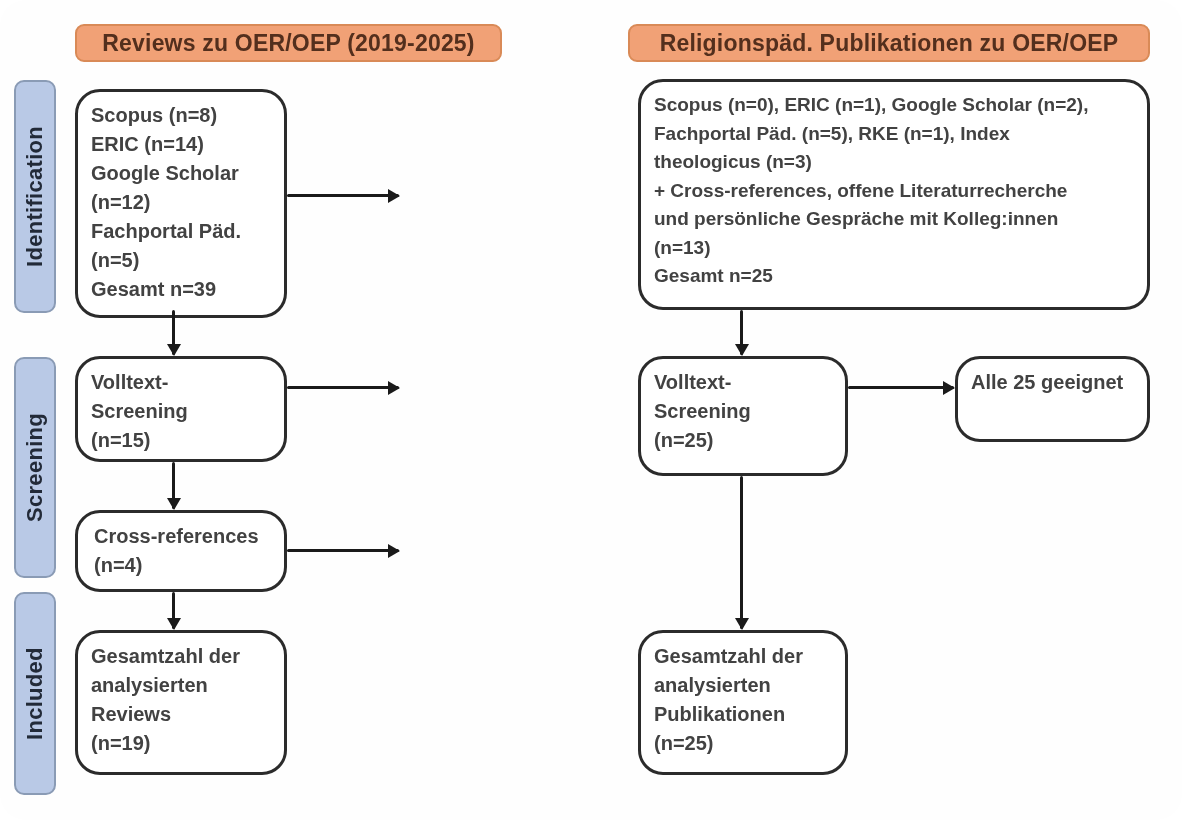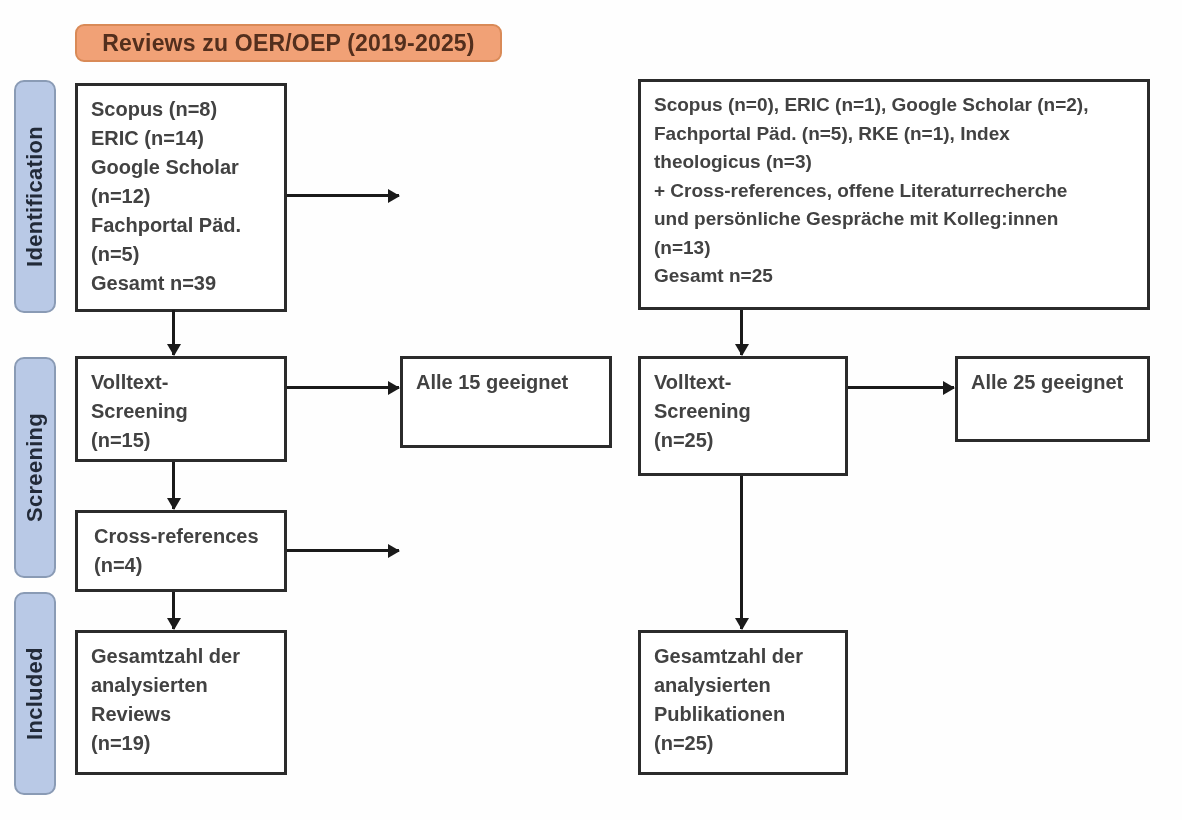--- a/index.html
+++ b/index.html
@@ -1,15 +1,15 @@
 <!DOCTYPE html>
 <html><head>
 <meta charset="utf-8">
 <style>
-  * { margin: 0; padding: 0; box-sizing: border-box; }
+  * { margin: 0; padding: 0; box-sizing: border-box; border-radius: 25px; }
   html, body { background: #ffffff; }
   .canvas {
     position: relative;
     width: 1182px;
     height: 820px;
     background: #fefefe;
     font-family: "Liberation Sans", "DejaVu Sans", sans-serif;
     overflow: hidden;
   }
   
@@ -94,47 +94,47 @@
   }
 </style>
 </head>
 <body>
 
 <div class="canvas">
 
   <div class="col-header" style="left:75px; top:24px; width:427px; height:38px;">
     <span>Reviews zu OER/OEP (2019-2025)</span>
   </div>
+  <div class="col-header" style="left:628px; top:24px; width:522px; height:38px;">
+    <span>Religionspäd. Publikationen zu OER/OEP</span>
+  </div>
 
   <div class="stage" style="left:14px; top:80px; width:42px; height:233px;">
     <span>Identification</span>
   </div>
   <div class="stage" style="left:14px; top:357px; width:42px; height:221px;">
     <span>Screening</span>
   </div>
   <div class="stage" style="left:14px; top:592px; width:42px; height:203px;">
     <span>Included</span>
   </div>
 
-  <div class="fbox" style="left:75px; top:83px; width:212px; height:229px;">
+  <div class="fbox" style="left:75px; top:89px; width:212px; height:229px;">
     <span class="txt">Scopus (n=8)
 ERIC (n=14)
 Google Scholar
 (n=12)
 Fachportal Päd.
 (n=5)
 Gesamt n=39</span>
   </div>
   <div class="fbox" style="left:75px; top:356px; width:212px; height:106px;">
     <span class="txt">Volltext-
 Screening
 (n=15)</span>
-  </div>
-  <div class="fbox" style="left:400px; top:356px; width:212px; height:92px;">
-    <span class="txt">Alle 15 geeignet</span>
   </div>
   <div class="fbox" style="left:75px; top:510px; width:212px; height:82px;padding-left:16px;">
     <span class="txt">Cross-references
 (n=4)</span>
   </div>
   <div class="fbox" style="left:75px; top:630px; width:212px; height:145px;">
     <span class="txt">Gesamtzahl der
 analysierten
 Reviews
 (n=19)</span>

